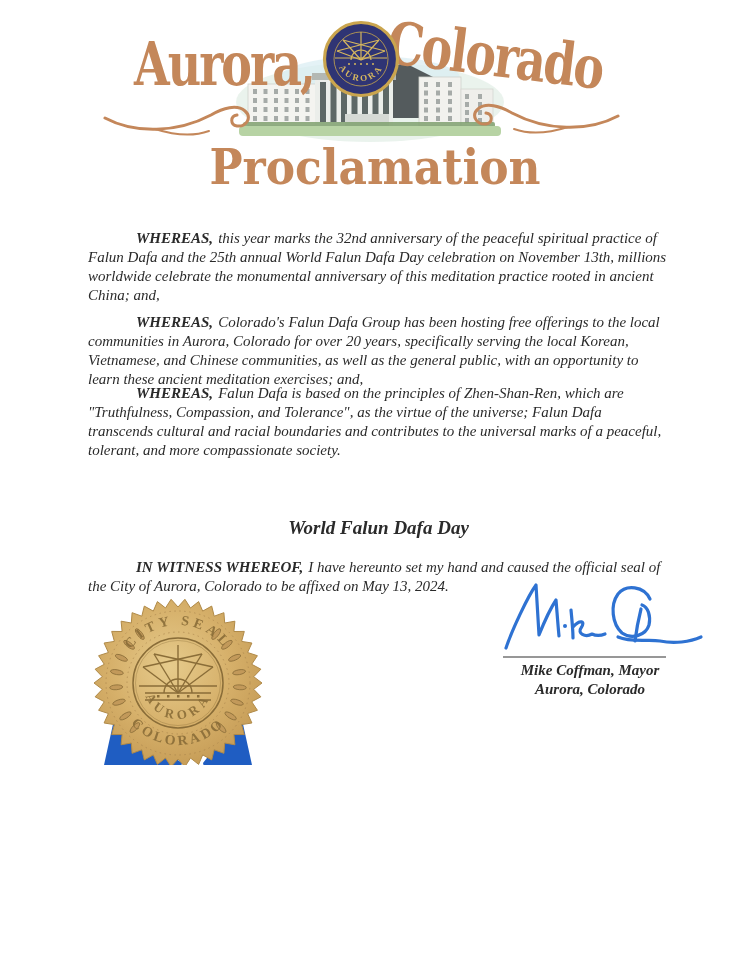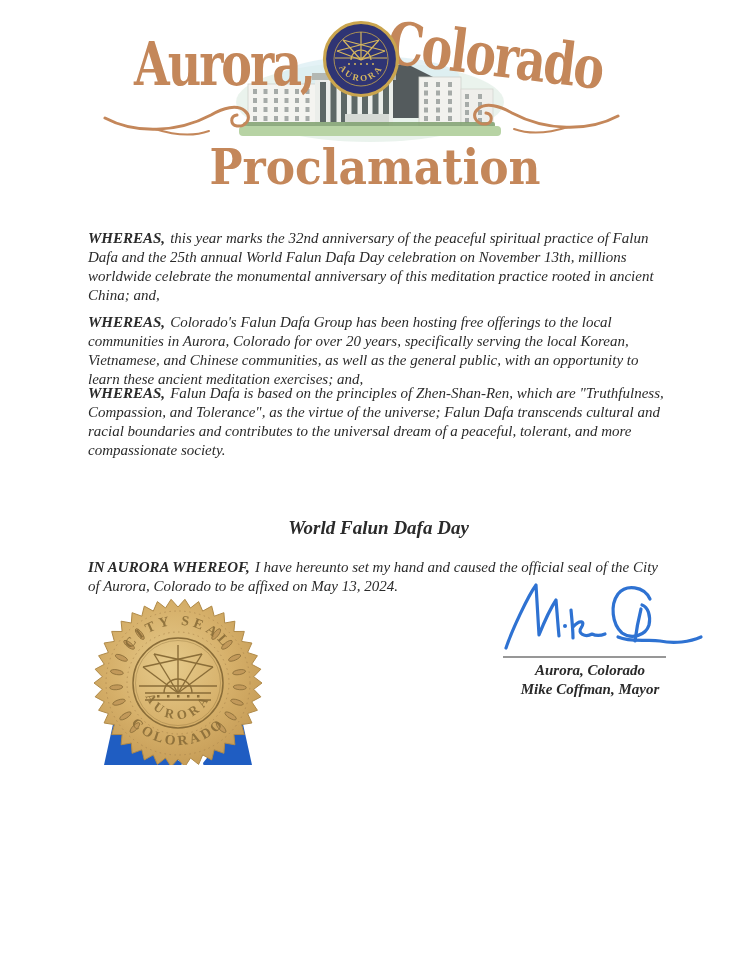--- a/index.html
+++ b/index.html
@@ -6,21 +6,21 @@
   .page{position:relative;width:750px;height:765px;background:#ffffff;overflow:hidden;
         font-family:"Liberation Serif",serif;color:#2a2a2a;}
   .abs{position:absolute;}
   
   .gothic{font-family:"DejaVu Serif",serif;font-weight:bold;color:#c4875a;white-space:nowrap;}
   .city-a{left:134px;top:30px;font-size:46px;letter-spacing:-2px;transform:scaleY(1.28);transform-origin:left top;}
   .city-b{left:392px;top:8px;font-size:46px;letter-spacing:-2px;transform:rotate(7deg) scaleY(1.28);transform-origin:left top;}
   .proc{left:0;right:0;top:138px;text-align:center;font-size:44px;letter-spacing:0px;transform:scaleY(1.12);transform-origin:center top;}
   
   .para{left:88px;width:581px;font-style:italic;font-size:15px;line-height:19px;text-align:left;}
-  .lead{font-weight:bold;padding-right:5px;}
+  .lead{font-weight:bold;padding-right:5px;margin-left:48px;}
   .proclaim-title{left:88px;width:581px;text-align:center;font-size:19px;font-weight:bold;font-style:italic;}
   
   .sig-line{background:#979797;height:2px;}
   .sig-text{text-align:center;font-style:italic;font-weight:600;font-size:15px;line-height:19px;}
 </style>
 </head>
 <body>
 
 <div class="page">
 
@@ -150,27 +150,27 @@
 
   <div class="abs gothic proc">Proclamation</div>
 
   <div class="abs para" style="top:229px;">
     <span class="lead">WHEREAS,</span><span>this year marks the 32nd anniversary of the peaceful spiritual practice of Falun Dafa and the 25th annual World Falun Dafa Day celebration on November 13th, millions worldwide celebrate the monumental anniversary of this meditation practice rooted in ancient China; and,</span>
   </div>
   <div class="abs para" style="top:313px;">
     <span class="lead">WHEREAS,</span><span>Colorado's Falun Dafa Group has been hosting free offerings to the local communities in Aurora, Colorado for over 20 years, specifically serving the local Korean, Vietnamese, and Chinese communities, as well as the general public, with an opportunity to learn these ancient meditation exercises; and,</span>
   </div>
   <div class="abs para" style="top:384px;">
-    <span class="lead">WHEREAS,</span><span>Falun Dafa is based on the principles of Zhen-Shan-Ren, which are "Truthfulness, Compassion, and Tolerance", as the virtue of the universe; Falun Dafa transcends cultural and racial boundaries and contributes to the universal dream of a peaceful, tolerant, and more compassionate society.</span>
+    <span class="lead">WHEREAS,</span><span>Falun Dafa is based on the principles of Zhen-Shan-Ren, which are "Truthfulness, Compassion, and Tolerance", as the virtue of the universe; Falun Dafa transcends cultural and racial boundaries and contributes to the universal marks of a peaceful, tolerant, and more compassionate society.</span>
   </div>
 
   <div class="abs proclaim-title" style="top:517px;">World Falun Dafa Day</div>
 
   <div class="abs para" style="top:558px;">
-    <span class="lead">IN AURORA WHEREOF,</span><span>I have hereunto set my hand and caused the official seal of the City of Aurora, Colorado to be affixed on May 13, 2024.</span>
+    <span class="lead">IN WITNESS WHEREOF,</span><span>I have hereunto set my hand and caused the official seal of the City of Aurora, Colorado to be affixed on May 13, 2024.</span>
   </div>
 
   <svg class="abs" style="left:90px;top:597px;" width="176" height="274" viewBox="0 0 176 274">
     <defs>
       <radialGradient id="goldG" cx="45%" cy="40%" r="65%">
         <stop offset="0%" stop-color="#e6cb8c"></stop>
         <stop offset="55%" stop-color="#d6b06a"></stop>
         <stop offset="100%" stop-color="#c49a54"></stop>
       </radialGradient>
       <path id="arcTop" d="M 30,86 A 58,58 0 0 1 146,86"></path>
@@ -247,17 +247,17 @@
       <path d="M8,70 C14,52 30,18 38,7 L41,57 C47,42 54,28 58,22 C59,34 60,48 61,58"></path>
       <path d="M73,32 C74,42 75,53 75,60 M75,49 C82,41 88,43 83,50 C79,55 87,60 94,56 C98,58 102,58 107,56"></path>
       <path d="M152,21 C146,8 128,6 120,16 C112,27 114,46 124,55 C134,62 148,57 151,47 C153,38 150,29 144,27"></path>
       <path d="M143,31 C140,43 138,55 137,63"></path>
       <path d="M120,59 C134,65 150,61 162,63 C176,66 192,64 203,59"></path>
     </g>
     <circle cx="67" cy="48" r="2" fill="#2e72d2"></circle>
   </svg>
   <div class="abs sig-line" style="left:503px;top:656px;width:163px;"></div>
   <div class="abs sig-text" style="left:492px;top:661px;width:196px;">
+    <div>Mike Coffman, Mayor</div>
     <div>Aurora, Colorado</div>
-    <div>Mike Coffman, Mayor</div>
   </div>
 
 </div>
 
 </body></html>

